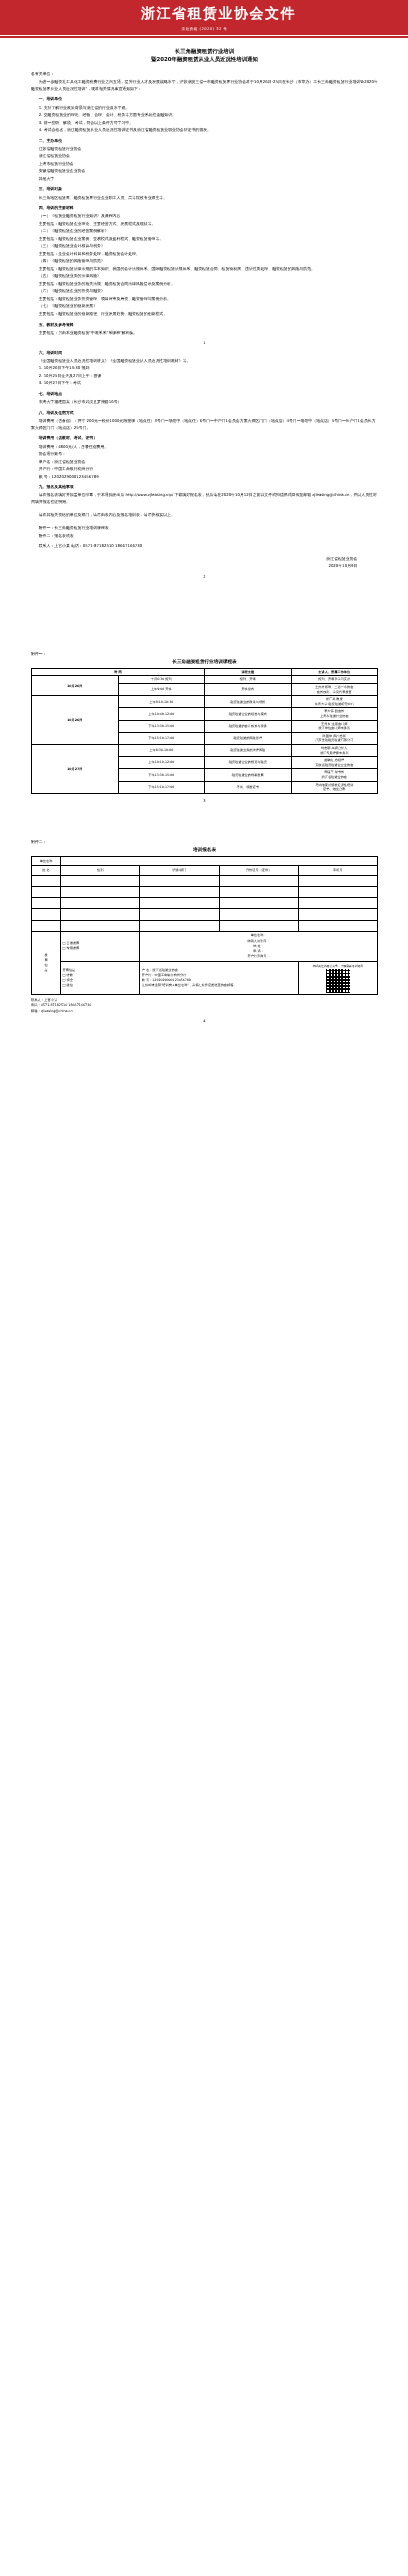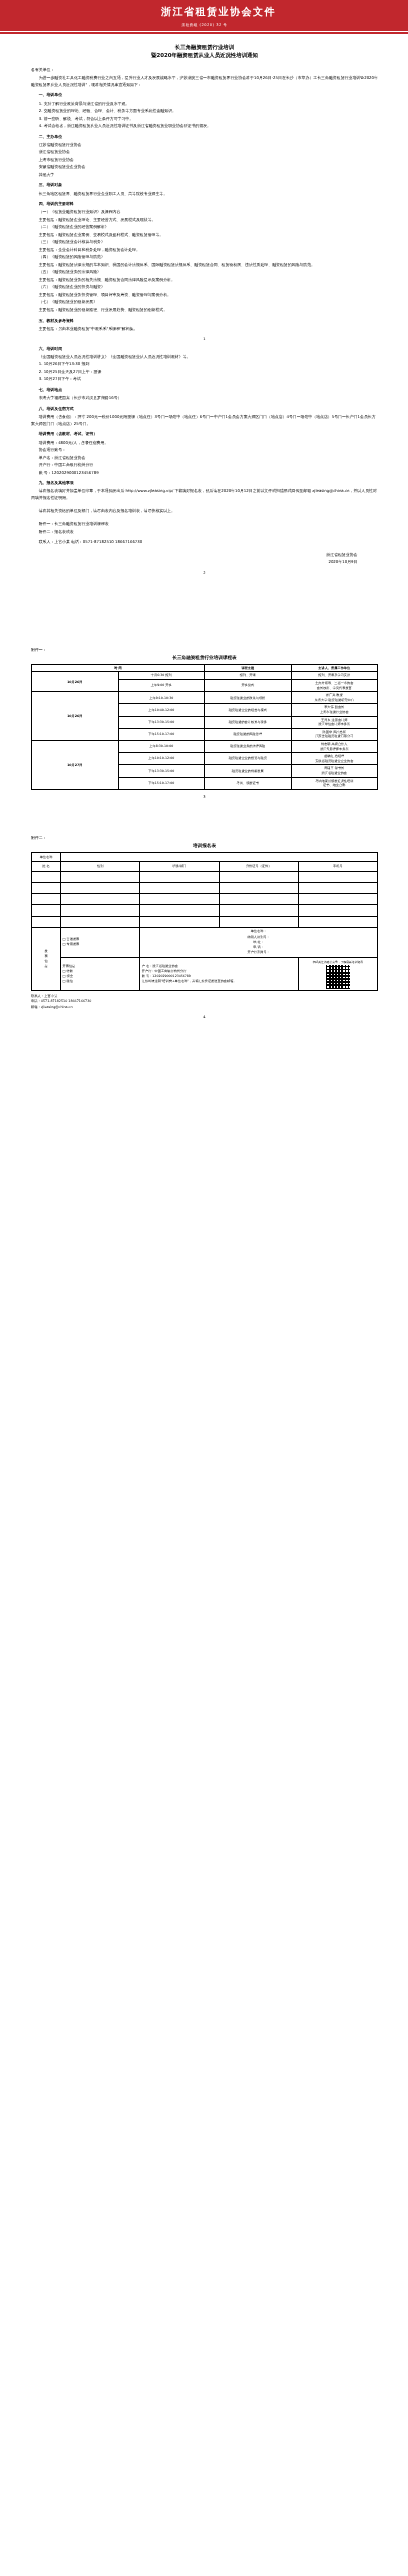--- a/index.html
+++ b/index.html
@@ -15,21 +15,21 @@
   }
   
   .banner {
     background:#c1272d;
     color:#ffffff;
     text-align:center;
     padding:5.2px 0 4.1px 0;
     position:relative;
   }
   .banner-title {
-    font-size:10px;
+    font-size:14px;
     font-weight:bold;
     letter-spacing:1.5px;
     font-family:Liberation Mono, monospace;
     padding-left:28px;
   }
   .banner-sub {
     font-size:3.6px;
     margin-top:3.6px;
     letter-spacing:0.5px;
   }

